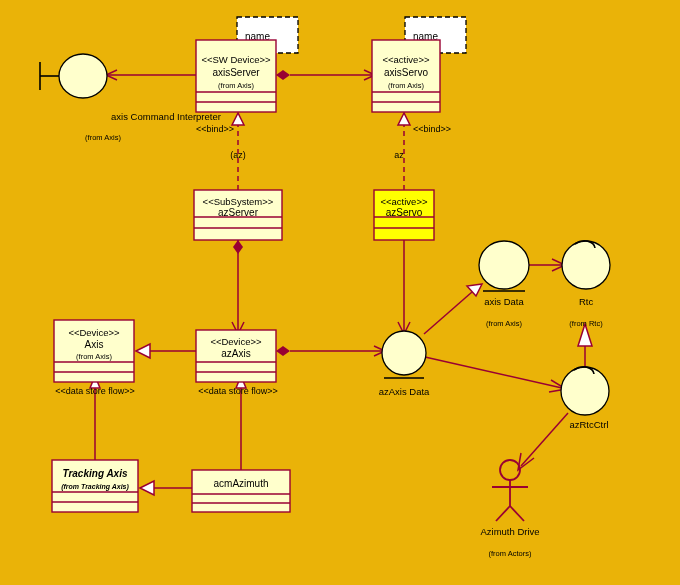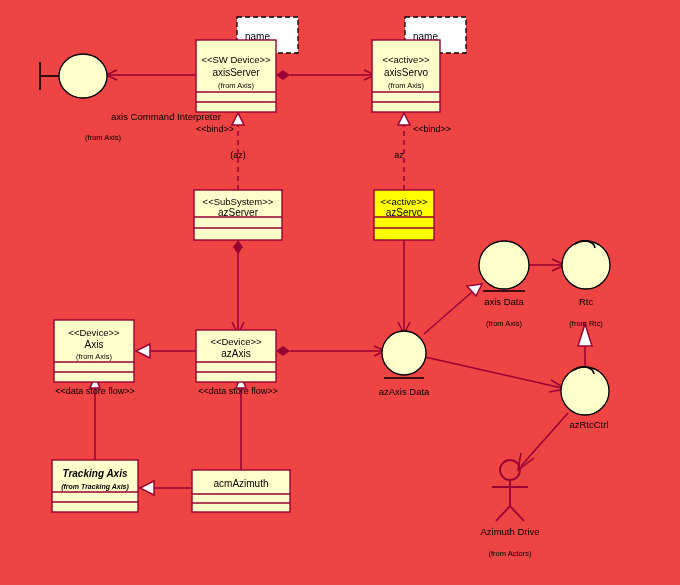--- a/index.html
+++ b/index.html
@@ -10,21 +10,21 @@
   body {
     width: 680px;
     height: 585px;
     font-family: "Liberation Sans", sans-serif;
     overflow: hidden;
   }
   #diagram-root {
     position: relative;
     width: 680px;
     height: 585px;
-    background: #ef4444;
+    background: #eab308;
   }
   svg#uml-canvas {
     display: block;
     width: 680px;
     height: 585px;
   }
   .cls-box-fill     { fill: #ffffcc; stroke: #990033; stroke-width: 1.4; }
   .cls-box-fill-hot { fill: #ffff00; stroke: #990033; stroke-width: 1.4; }
   .cls-sep          { stroke: #990033; stroke-width: 1.4; }
   .note-box         { fill: #ffffff; stroke: #000000; stroke-width: 1.3; stroke-dasharray: 5 3; }

